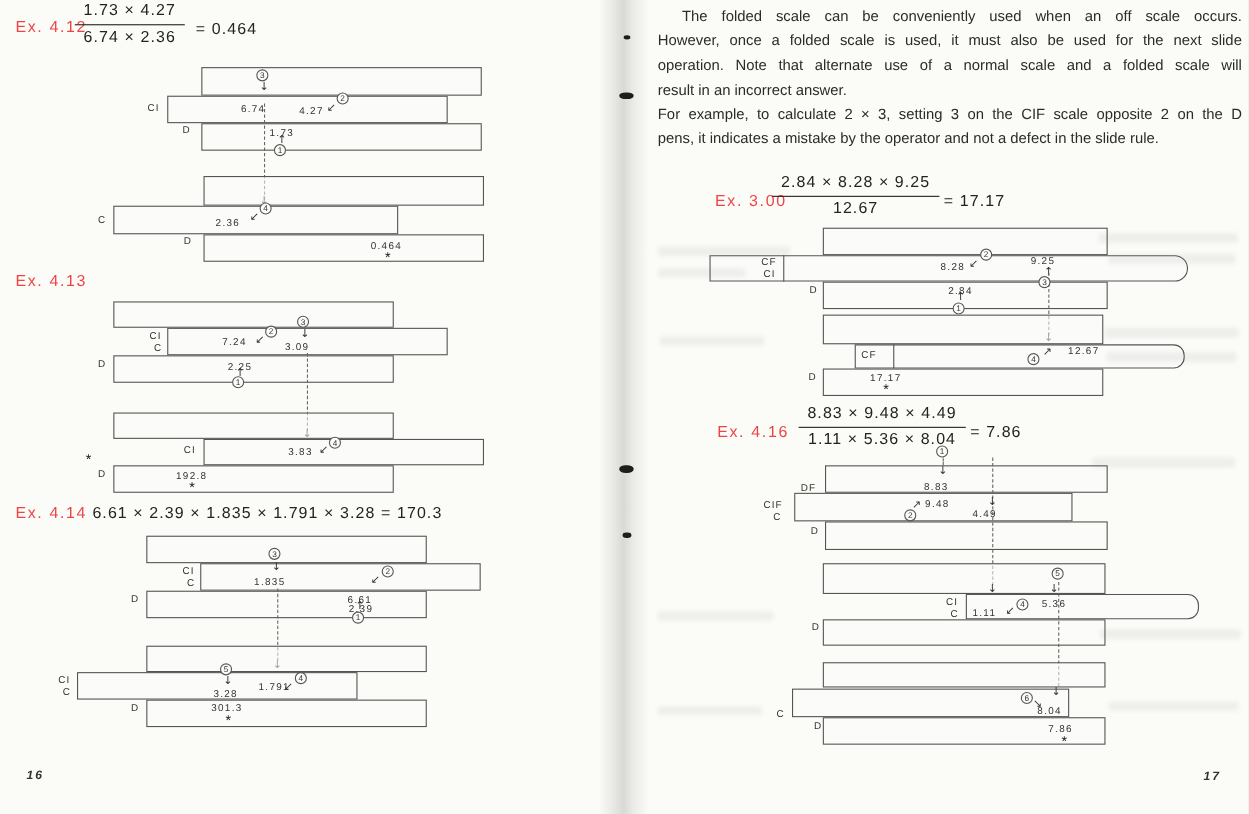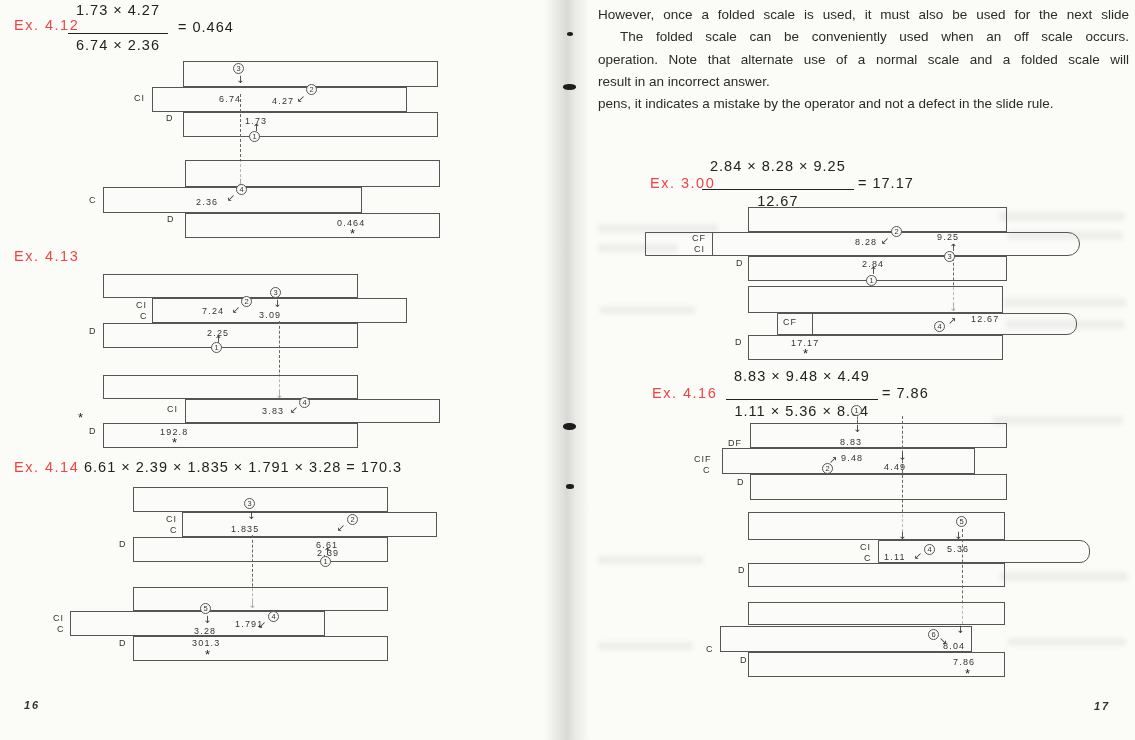--- a/index.html
+++ b/index.html
@@ -10,21 +10,21 @@
   .hair{position:absolute;width:0;border-left:1px dashed #666;}
   .val{position:absolute;font-size:9px;letter-spacing:1.2px;white-space:nowrap;color:#333;line-height:1;}
   .slabel{position:absolute;font-size:9px;letter-spacing:1px;color:#333;line-height:1;}
   .circ{position:absolute;width:11px;height:11px;border:1px solid #555;border-radius:50%;
     font-size:7.5px;line-height:10px;text-align:center;color:#333;background:#fbfbf8;box-sizing:border-box;}
   .arr{position:absolute;font-family:"DejaVu Sans",sans-serif;font-size:10px;color:#333;line-height:1;}
   .star{position:absolute;font-size:13px;color:#222;line-height:1;}
   .exlabel{position:absolute;font-size:14.5px;letter-spacing:1.5px;color:#ef4444;line-height:1;}
   .formula{position:absolute;font-size:14.5px;letter-spacing:1px;color:#222;line-height:1;}
   .frac{position:absolute;text-align:center;font-size:14.5px;letter-spacing:1px;color:#222;}
-  .frac .num{display:block;padding:0 8px 14px;border-bottom:1.5px solid #222;line-height:1.2;}
+  .frac .num{display:block;padding:0 8px 3px;border-bottom:1.5px solid #222;line-height:1.2;}
   .frac .den{display:block;padding-top:3px;line-height:1.2;}
   .result{position:absolute;font-size:14.5px;letter-spacing:1px;color:#222;line-height:1;}
   .ptext{position:absolute;left:598px;top:4px;width:531px;font-size:13.5px;line-height:22.3px;color:#2b2b2b;}
   .pline{text-align:justify;text-align-last:justify;}
   .pline.first{text-indent:22px;}
   .pline.plain{text-align:left;text-align-last:left;}
   .pagenum{position:absolute;font-size:11px;font-style:italic;font-weight:bold;color:#333;letter-spacing:2px;line-height:1;}
   .binding{position:absolute;left:544px;top:0;width:46px;height:740px;
     background:linear-gradient(90deg,rgba(60,60,55,0) 0%,rgba(60,60,55,.10) 30%,rgba(60,60,55,.18) 50%,rgba(60,60,55,.09) 68%,rgba(60,60,55,0) 100%);}
   .staple{position:absolute;background:#1d1d1d;border-radius:45%;}
@@ -140,24 +140,25 @@
 
   <span class="pagenum" style="left:24px;top:700px;">16</span>
 
   <div class="binding"></div>
   <div class="staple" style="left:567px;top:32px;width:6px;height:4px;"></div>
   <div class="staple" style="left:563px;top:84px;width:13px;height:6px;"></div>
   <div class="staple" style="left:563px;top:423px;width:13px;height:7px;"></div>
   <div class="staple" style="left:566px;top:484px;width:8px;height:5px;"></div>
 
   <div class="ptext">
+    <div class="pline first">The folded scale can be conveniently used when an off scale occurs.</div>
     <div class="pline">However, once a folded scale is used, it must also be used for the next slide</div>
-    <div class="pline first">The folded scale can be conveniently used when an off scale occurs.</div>
     <div class="pline">operation.  Note that alternate use of a normal scale and a folded scale will</div>
     <div class="pline plain">result in an incorrect answer.</div>
+    <div class="pline">For example, to calculate 2 × 3, setting 3 on the CIF scale opposite 2 on the D</div>
     <div class="pline plain">pens, it indicates a mistake by the operator and not a defect in the slide rule.</div>
   </div>
 
   <span class="exlabel" style="left:650px;top:176px;">Ex. 3.00</span>
   <div class="frac" style="left:702px;top:158px;">
     <span class="num">2.84 × 8.28 × 9.25</span>
     <span class="den">12.67</span>
   </div>
   <span class="result" style="left:858px;top:176px;">= 17.17</span>
 

